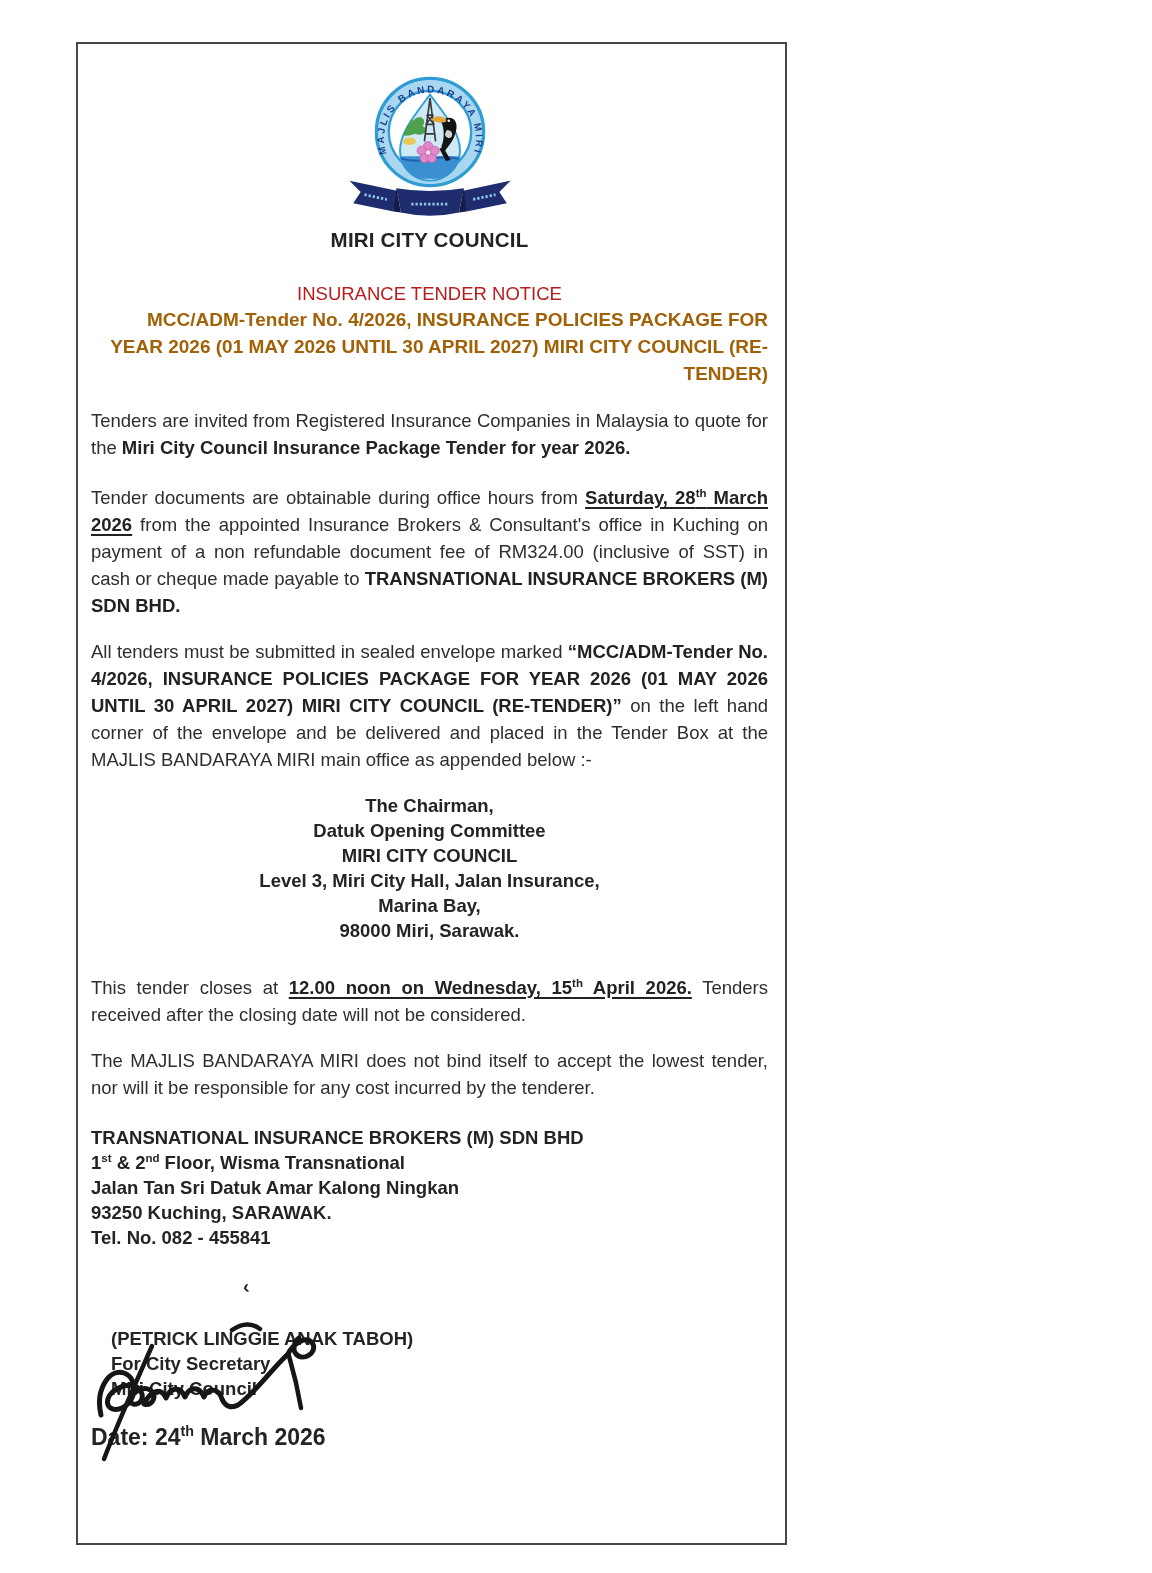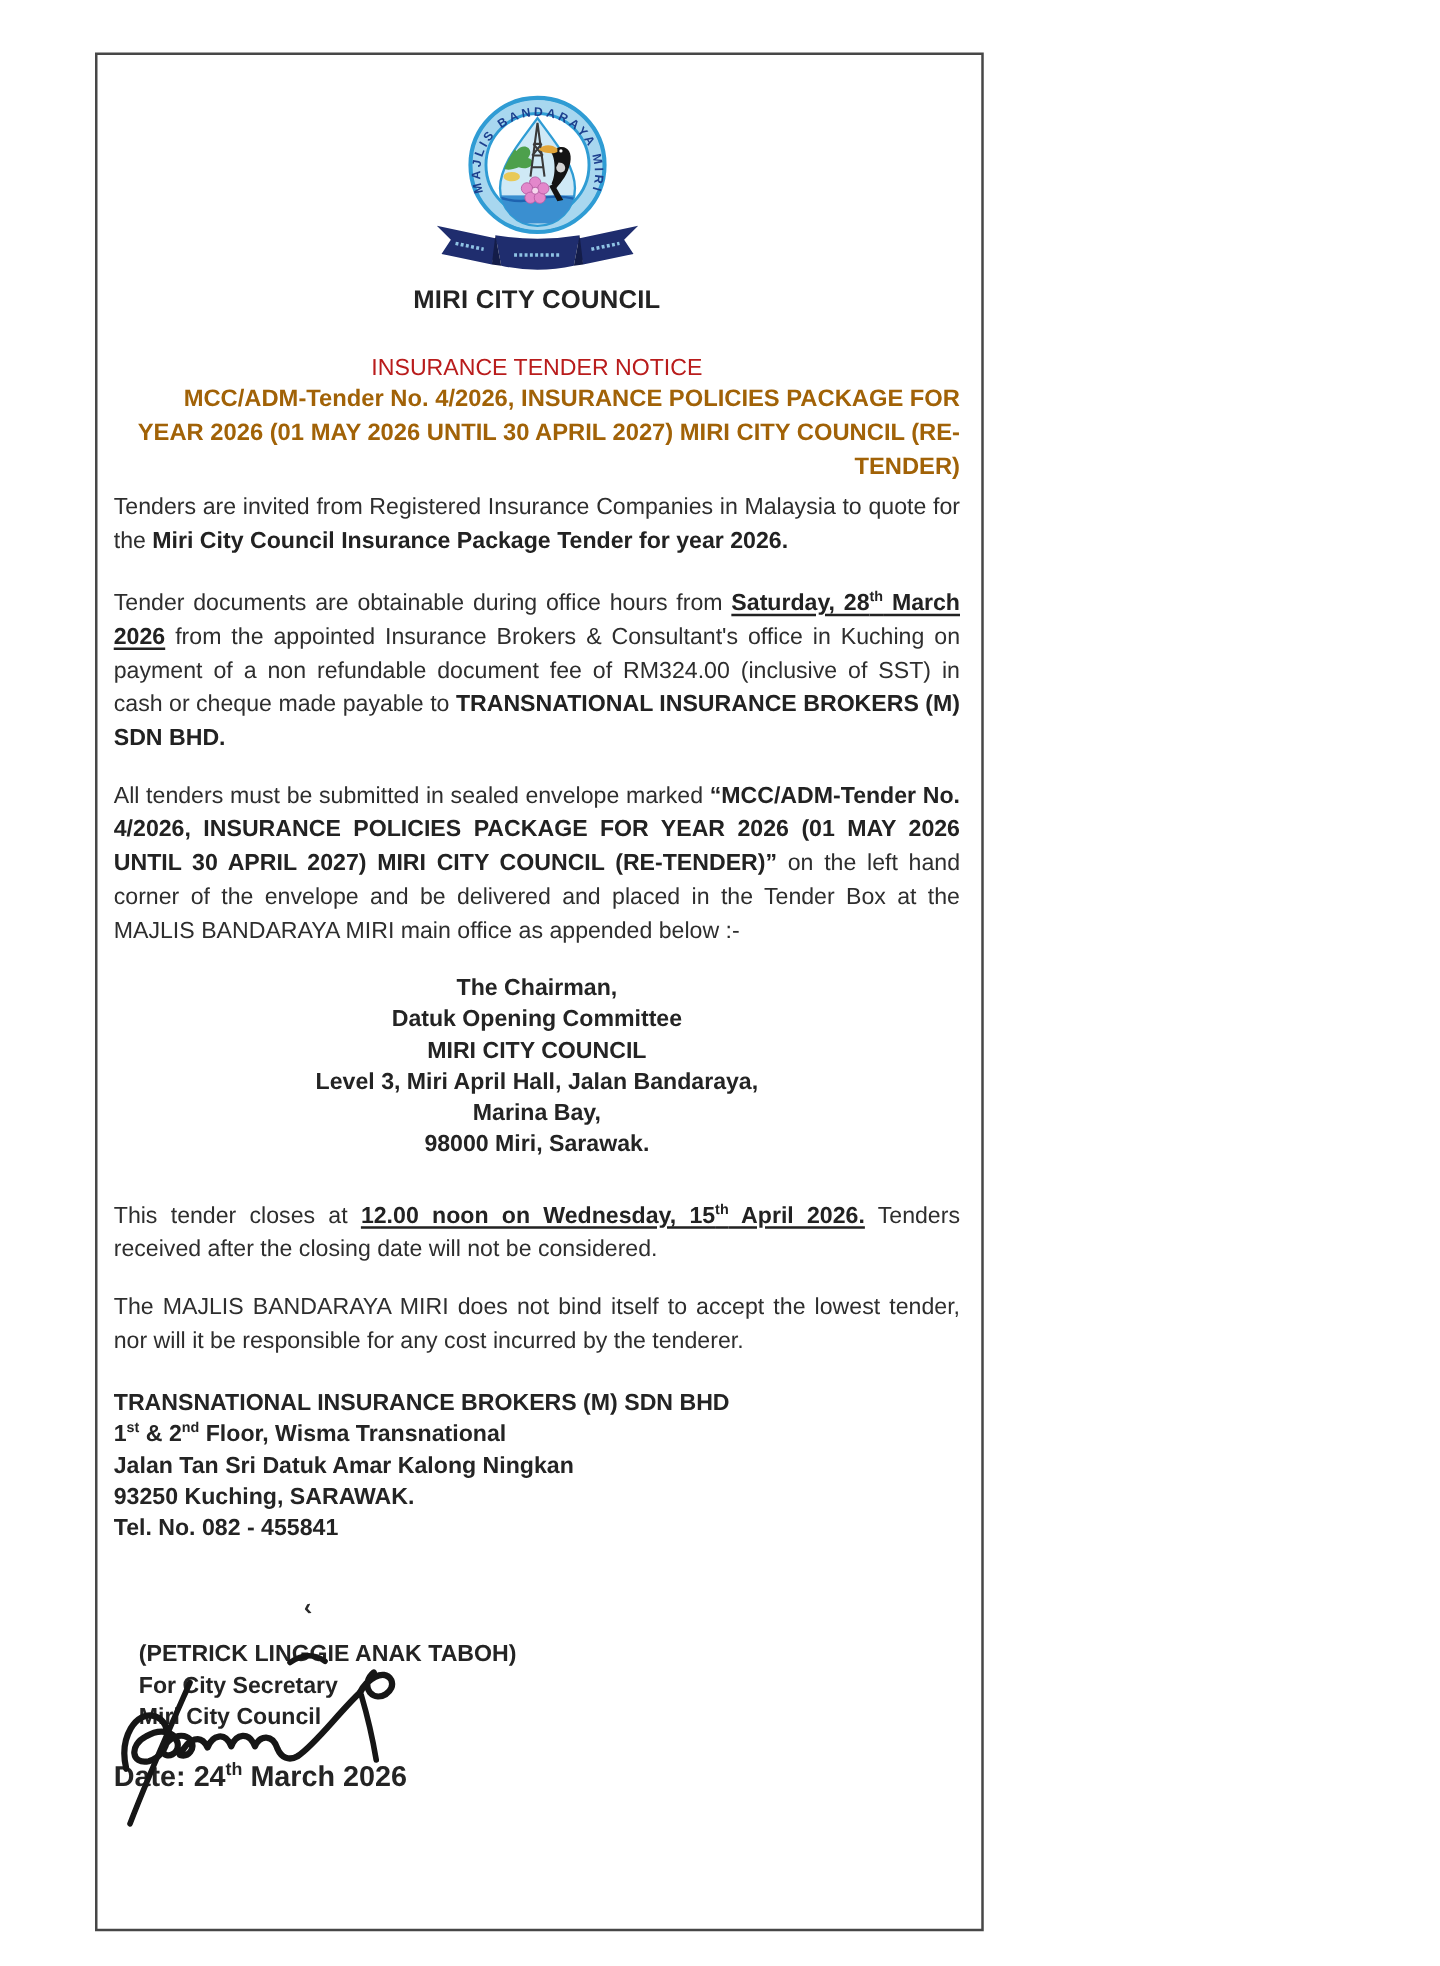--- a/index.html
+++ b/index.html
@@ -12,21 +12,21 @@
   .doc{
     position:absolute;left:76px;top:42px;width:711px;height:1503px;
     border:2px solid #474747;box-sizing:border-box;
     padding:0 17px 0 13px;background:#fff;overflow:hidden;
   }
   .logo-wrap{width:176px;height:148px;margin:28px auto 0;}
   .org-name{margin-top:7px;text-align:center;font-weight:bold;font-size:20.5px;line-height:26px;color:#232323;letter-spacing:.2px;}
   .notice-title{margin-top:28px;text-align:center;font-size:18.5px;line-height:25px;color:#b91c1c;}
   .headline{margin-top:0;text-align:right;font-weight:bold;font-size:19px;line-height:27px;color:#a16207;}
   .para{font-size:18.5px;line-height:27px;text-align:justify;color:#2e2e2e;}
-  .p1{margin-top:4px;}
+  .p1{margin-top:20px;}
   .p2{margin-top:23px;}
   .p3{margin-top:13px;}
   .p4{margin-top:31px;}
   .p5{margin-top:19px;}
   .p6{margin-top:19px;}
   .b{font-weight:bold;color:#222;}
   .bu{font-weight:bold;color:#222;text-decoration:underline;text-decoration-thickness:2px;text-underline-offset:3px;}
   sup{font-size:62%;line-height:0;vertical-align:super;}
   .addr{margin-top:20px;text-align:center;font-weight:bold;font-size:18.5px;line-height:25px;color:#242424;}
   .broker-block{margin-top:24px;text-align:left;font-weight:bold;font-size:18.5px;line-height:25px;color:#242424;}
@@ -111,21 +111,21 @@
     <p class="para p1"><span>Tenders are invited from Registered Insurance Companies in Malaysia to quote for the </span><span class="b">Miri City Council Insurance Package Tender for year 2026.</span></p>
 
     <p class="para p2"><span>Tender documents are obtainable during office hours from </span><span class="bu"><span>Saturday, 28</span><sup>th</sup><span> March 2026</span></span><span> from the appointed Insurance Brokers &amp; Consultant's office in Kuching on payment of a non refundable document fee of RM324.00 (inclusive of SST) in cash or cheque made payable to </span><span class="b">TRANSNATIONAL INSURANCE BROKERS (M) SDN BHD.</span></p>
 
     <p class="para p3"><span>All tenders must be submitted in sealed envelope marked </span><span class="b">“MCC/ADM-Tender No. 4/2026, INSURANCE POLICIES PACKAGE FOR YEAR 2026 (01 MAY 2026 UNTIL 30 APRIL 2027) MIRI CITY COUNCIL (RE-TENDER)”</span><span> on the left hand corner of the envelope and be delivered and placed in the Tender Box at the MAJLIS BANDARAYA MIRI main office as appended below :-</span></p>
 
     <div class="addr">
       <div>The Chairman,</div>
       <div>Datuk Opening Committee</div>
       <div>MIRI CITY COUNCIL</div>
-      <div>Level 3, Miri April Hall, Jalan Bandaraya,</div>
+      <div>Level 3, Miri City Hall, Jalan Insurance,</div>
       <div>Marina Bay,</div>
       <div>98000 Miri, Sarawak.</div>
     </div>
 
     <p class="para p4"><span>This tender closes at </span><span class="bu"><span>12.00 noon on Wednesday, 15</span><sup>th</sup><span> April 2026.</span></span><span> Tenders received after the closing date will not be considered.</span></p>
 
     <p class="para p5">The MAJLIS BANDARAYA MIRI does not bind itself to accept the lowest tender, nor will it be responsible for any cost incurred by the tenderer.</p>
 
 
     <div class="broker-block">

